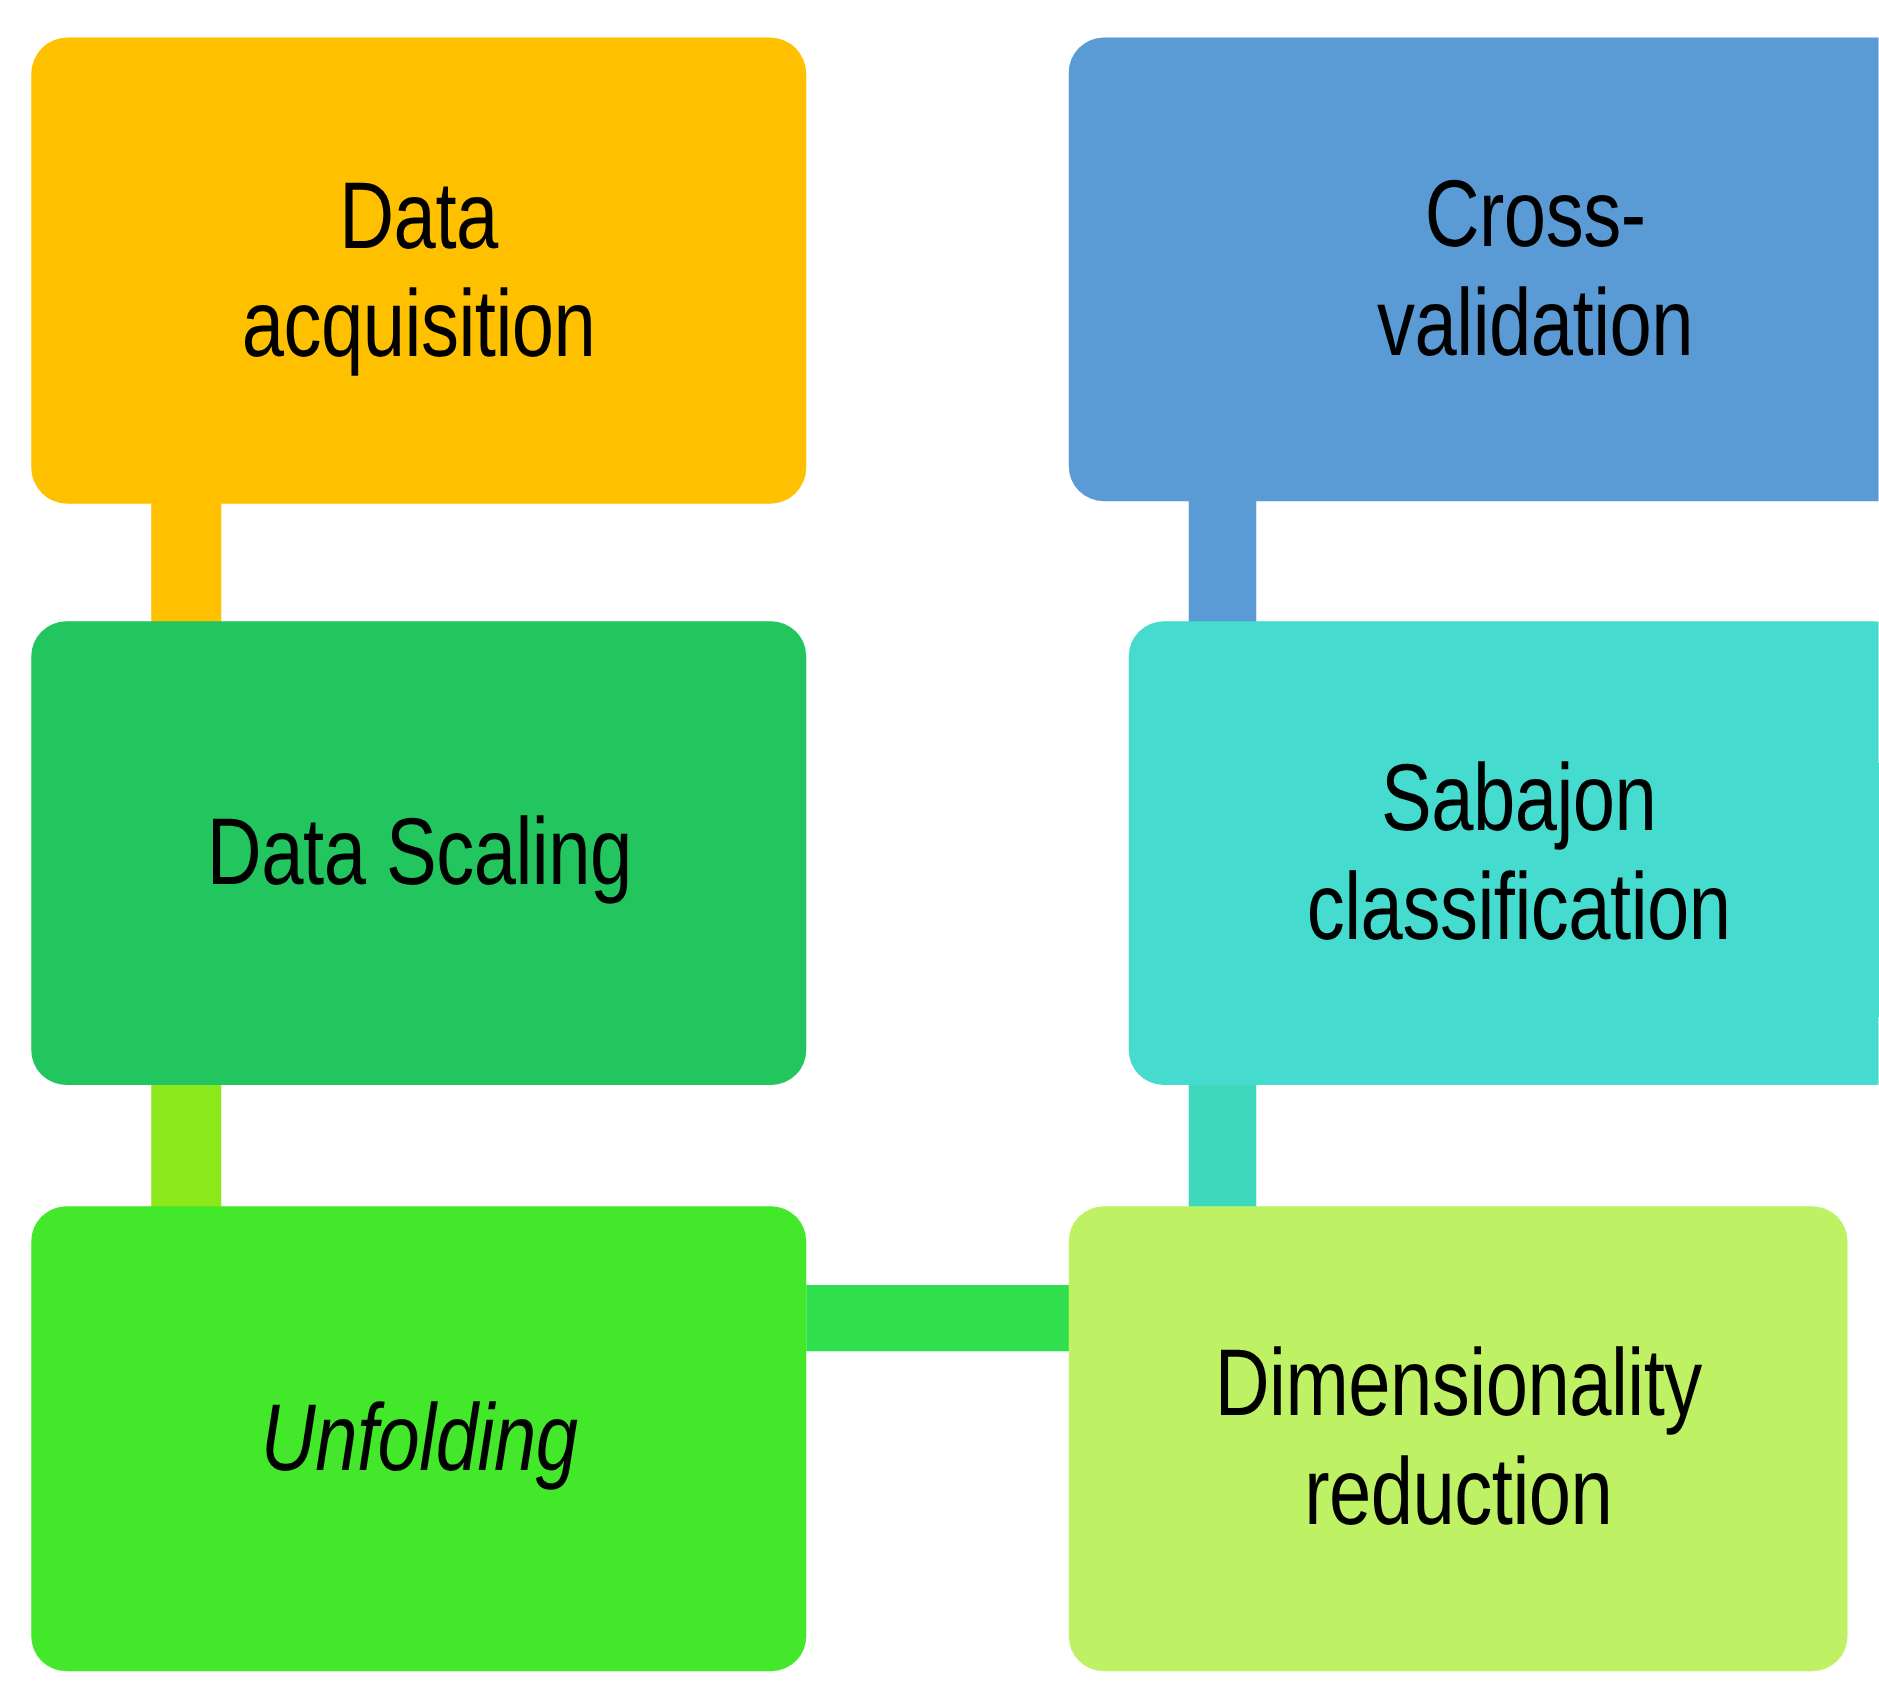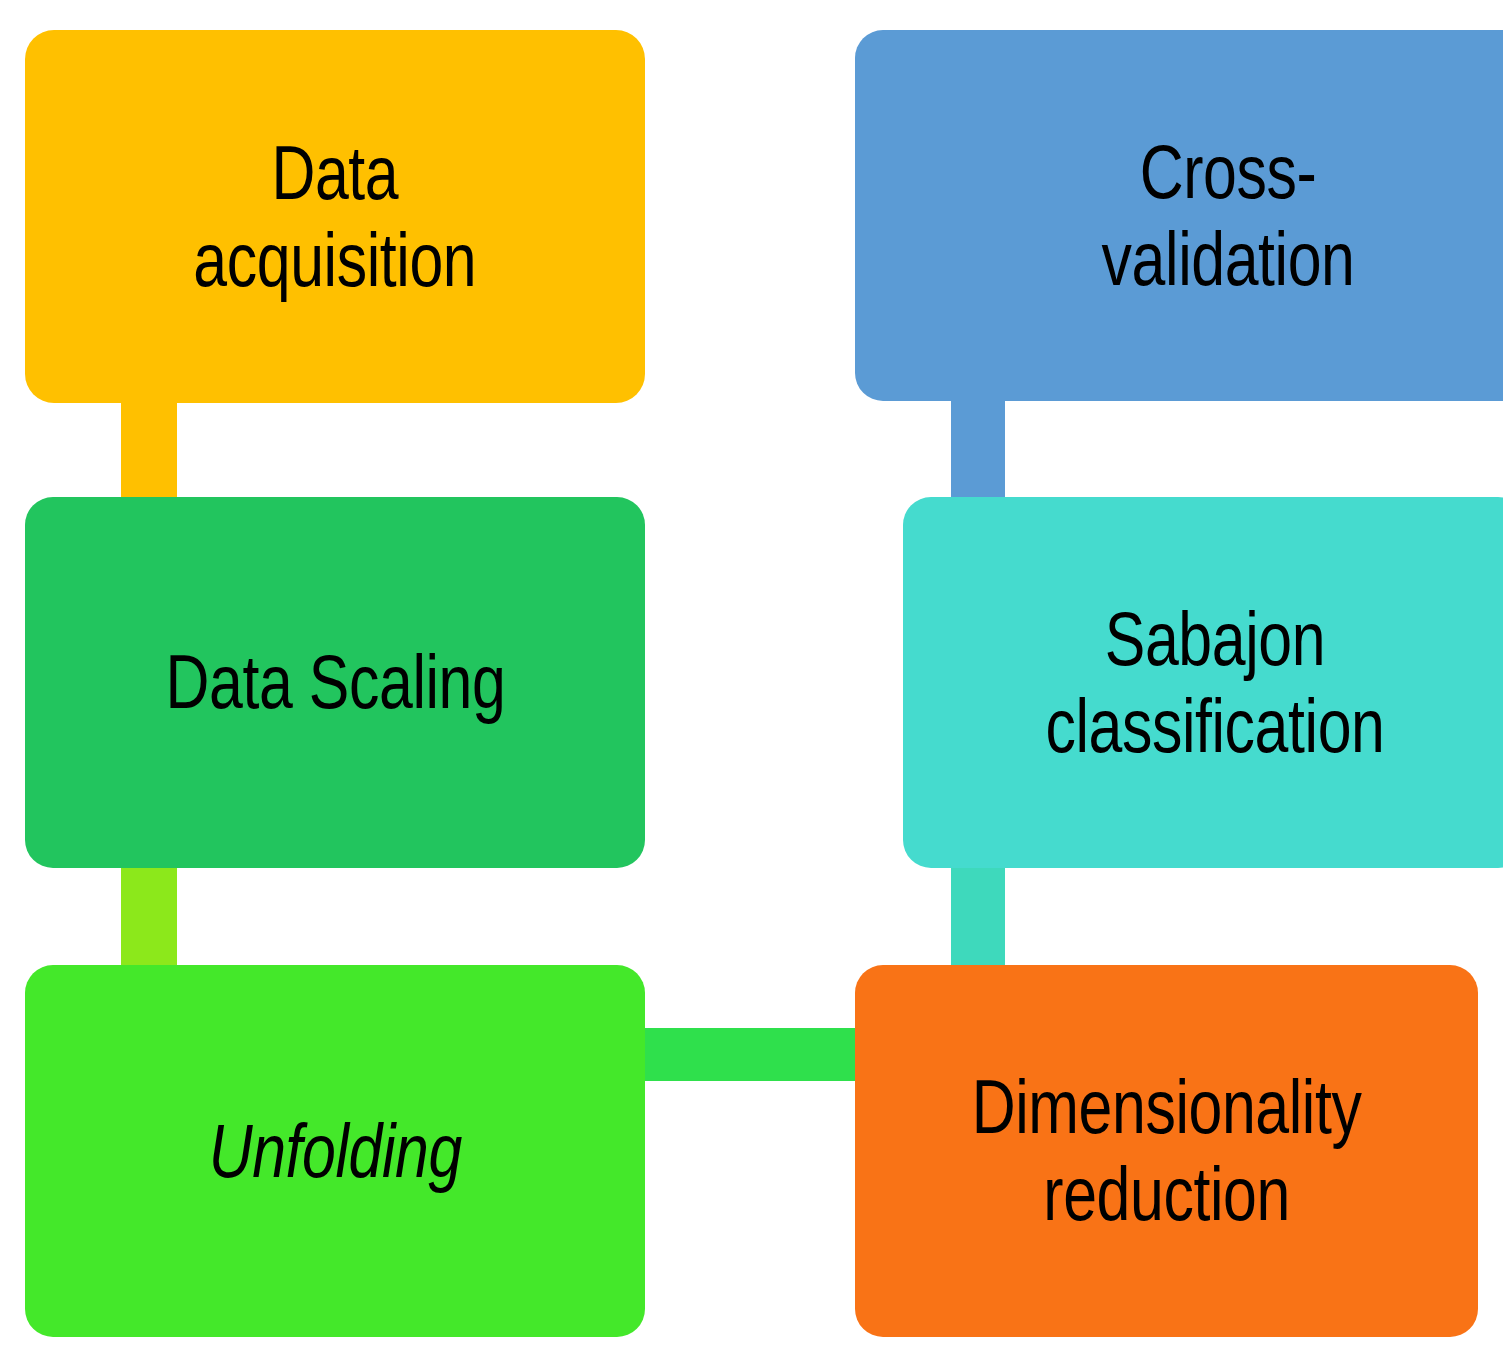--- a/index.html
+++ b/index.html
@@ -111,18 +111,18 @@
 
   <div class="node" id="node-sabajon-classification" style="background-color: rgb(69, 219, 206); margin-left: 48px;">
     <span class="node-label">Sabajon
 classification</span>
   </div>
 
   <div class="node" id="node-unfolding" style="background-color: rgb(68, 232, 42);">
     <span class="node-label">Unfolding</span>
   </div>
 
-  <div class="node" id="node-dimensionality-reduction" style="background-color: #f97316; align-items: center;">
+  <div class="node" id="node-dimensionality-reduction" style="background-color: #bef264; align-items: center;">
     <span class="node-label">Dimensionality
 reduction</span>
   </div>
 
 </div>
 
 </body></html>

